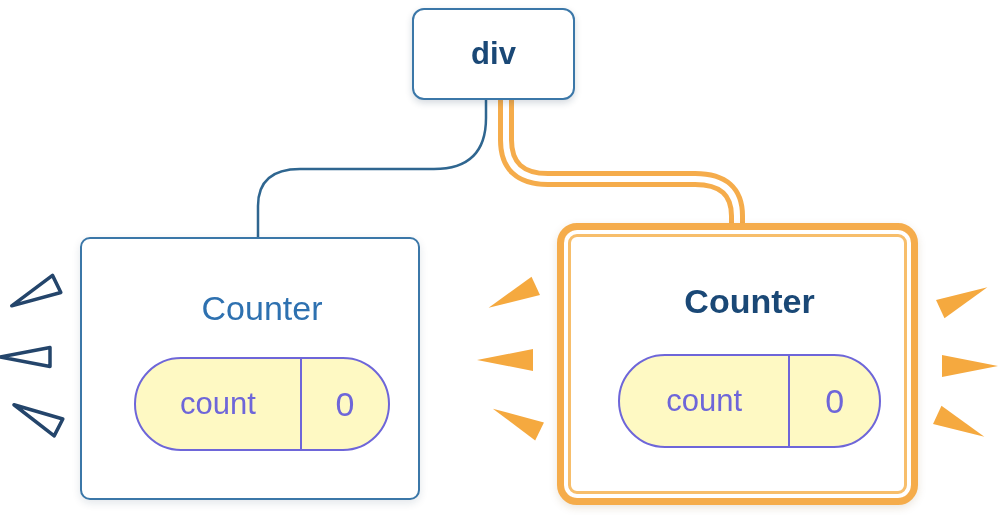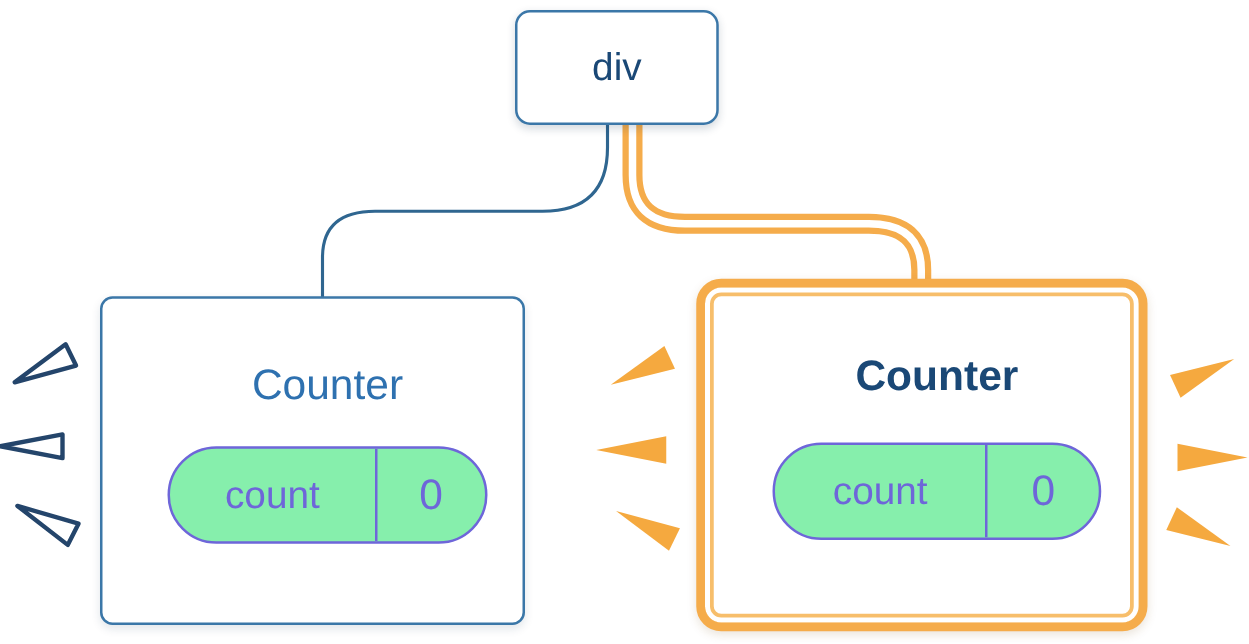--- a/index.html
+++ b/index.html
@@ -20,20 +20,21 @@
   .node-root {
     position: absolute;
     left: 412px; top: 8px;
     width: 163px; height: 92px;
     background: var(--card_bg, #fff);
     border: 2.5px solid var(--blue_border, #3B77A8);
     border-radius: 12px;
     box-shadow: 0 3px 7px rgba(20, 50, 80, 0.18);
     display: flex; align-items: center; justify-content: center;
     z-index: 2;
+    font-weight: bold;
   }
   .node-root .node-label {
     font-size: 31px;
     color: var(--dark_text, #1A4876);
   }
 
   
   .card {
     position: absolute;
     background: var(--card_bg, #fff);
@@ -59,22 +60,22 @@
                 0 3px 8px rgba(120, 80, 20, 0.15);
     padding-top: 54px; gap: 36px;
   }
   .card-title { font-size: 34px; line-height: 1; }
   .title-left  { color: var(--blue_text, #2E71B0); font-weight: 500; }
   .title-right { color: var(--dark_text, #1A4876); font-weight: 700; }
 
   
   .pill {
     display: flex;
-    height: 78px;
-    background: #86efac;
+    height: 94px;
+    background: #fef9c3;
     border: 2.5px solid var(--purple, #6E66D9);
     border-radius: 999px;
     overflow: hidden;
   }
   .card-left  .pill { width: 256px; }
   .card-right .pill { width: 263px; }
   .pill-key {
     flex: 1.9;
     display: flex; align-items: center; justify-content: center;
     font-size: 31px;

